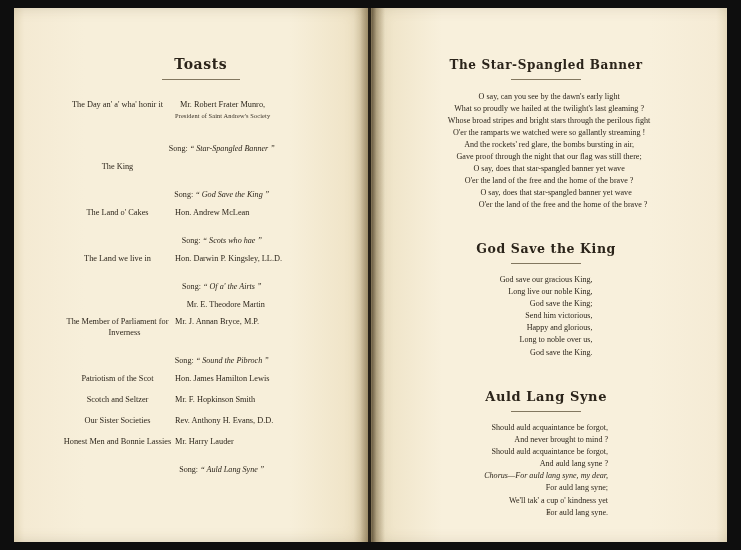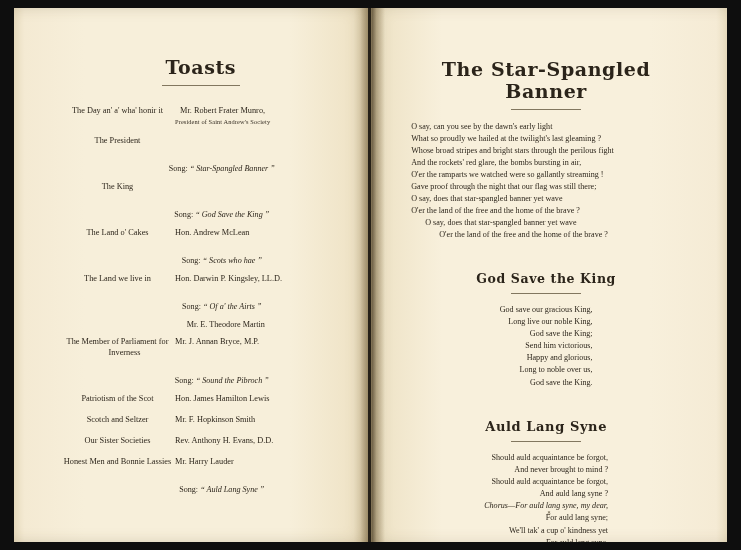--- a/index.html
+++ b/index.html
@@ -82,21 +82,21 @@
     opacity: 0.85;
   }
 
   
   .left-inner {
     position: absolute;
     left: 46px;
     right: 26px;
     top: 48px;
   }
-  #toasts-title { font-size: 19px; }
+  #toasts-title { font-size: 14px; }
   #toasts-title-rule { width: 78px; }
 
   .toast-list {
     margin-top: 20px;
     text-align: center;
   }
   .toast-row {
     display: flex;
     align-items: baseline;
     margin-bottom: 3px;
@@ -138,28 +138,28 @@
   }
   .gap-s { height: 7px; }
 
   
   .right-inner {
     position: absolute;
     left: 34px;
     right: 40px;
     top: 50px;
   }
-  #anthem-title { font-size: 19px; }
+  #anthem-title { font-size: 12px; }
   .song-block {
     margin-top: 11px;
     font-size: 8.1px;
     color: #2d261c;
     line-height: 1.48;
   }
-  .song-block .ln { white-space: pre; }
+  .song-block .ln { white-space: pre; text-align: center; }
   .anthem { padding-left: 6px; }
   .anthem .ln.i1 { padding-left: 14px; }
   .anthem .ln.i2 { padding-left: 28px; }
 
   #god-title { font-size: 12.5px; margin-top: 0; }
   .centered-block {
     margin-top: 10px;
     font-size: 8.1px;
     color: #2d261c;
     line-height: 1.5;
@@ -196,26 +196,20 @@
       <div class="rule" id="toasts-title-rule"></div>
       <div class="toast-list" id="toast-list">
           <div class="toast-row">
             <div class="toast-left">The Day an' a' wha' honir it</div>
             <div class="toast-right">
               <div>Mr. Robert Frater Munro,</div>
               <div class="toast-sub">President of Saint Andrew's Society</div>
             </div>
           </div>
           <div class="gap-s"></div>
-          <div class="toast-row">
-            <div class="toast-left">The President</div>
-            <div class="toast-right">
-              <div></div>
-            </div>
-          </div>
           <div class="gap-s"></div>
           <div class="song-row"><span class="lbl">Song:</span><span> “ Star-Spangled Banner ”</span></div>
           <div class="toast-row">
             <div class="toast-left">The King</div>
             <div class="toast-right">
               <div></div>
             </div>
           </div>
           <div class="gap-s"></div>
           <div class="song-row"><span class="lbl">Song:</span><span> “ God Save the King ”</span></div>
@@ -279,22 +273,22 @@
 
   <div class="page right">
     <div class="right-inner">
 
       <div class="h-script" id="anthem-title">The Star-Spangled Banner</div>
       <div class="rule"></div>
       <div class="song-block anthem" id="anthem-lines">
           <div class="ln">O say, can you see by the dawn's early light</div>
           <div class="ln">What so proudly we hailed at the twilight's last gleaming ?</div>
           <div class="ln">Whose broad stripes and bright stars through the perilous fight</div>
+          <div class="ln">O'er the ramparts we watched were so gallantly streaming !</div>
           <div class="ln">And the rockets' red glare, the bombs bursting in air,</div>
-          <div class="ln">O'er the ramparts we watched were so gallantly streaming !</div>
           <div class="ln">Gave proof through the night that our flag was still there;</div>
           <div class="ln">O say, does that star-spangled banner yet wave</div>
           <div class="ln">O'er the land of the free and the home of the brave ?</div>
           <div class="ln i1">O say, does that star-spangled banner yet wave</div>
           <div class="ln i2">O'er the land of the free and the home of the brave ?</div>
         </div>
 
       <div class="sec-gap-1"></div>
 
       <div class="h-script" id="god-title">God Save the King</div>

